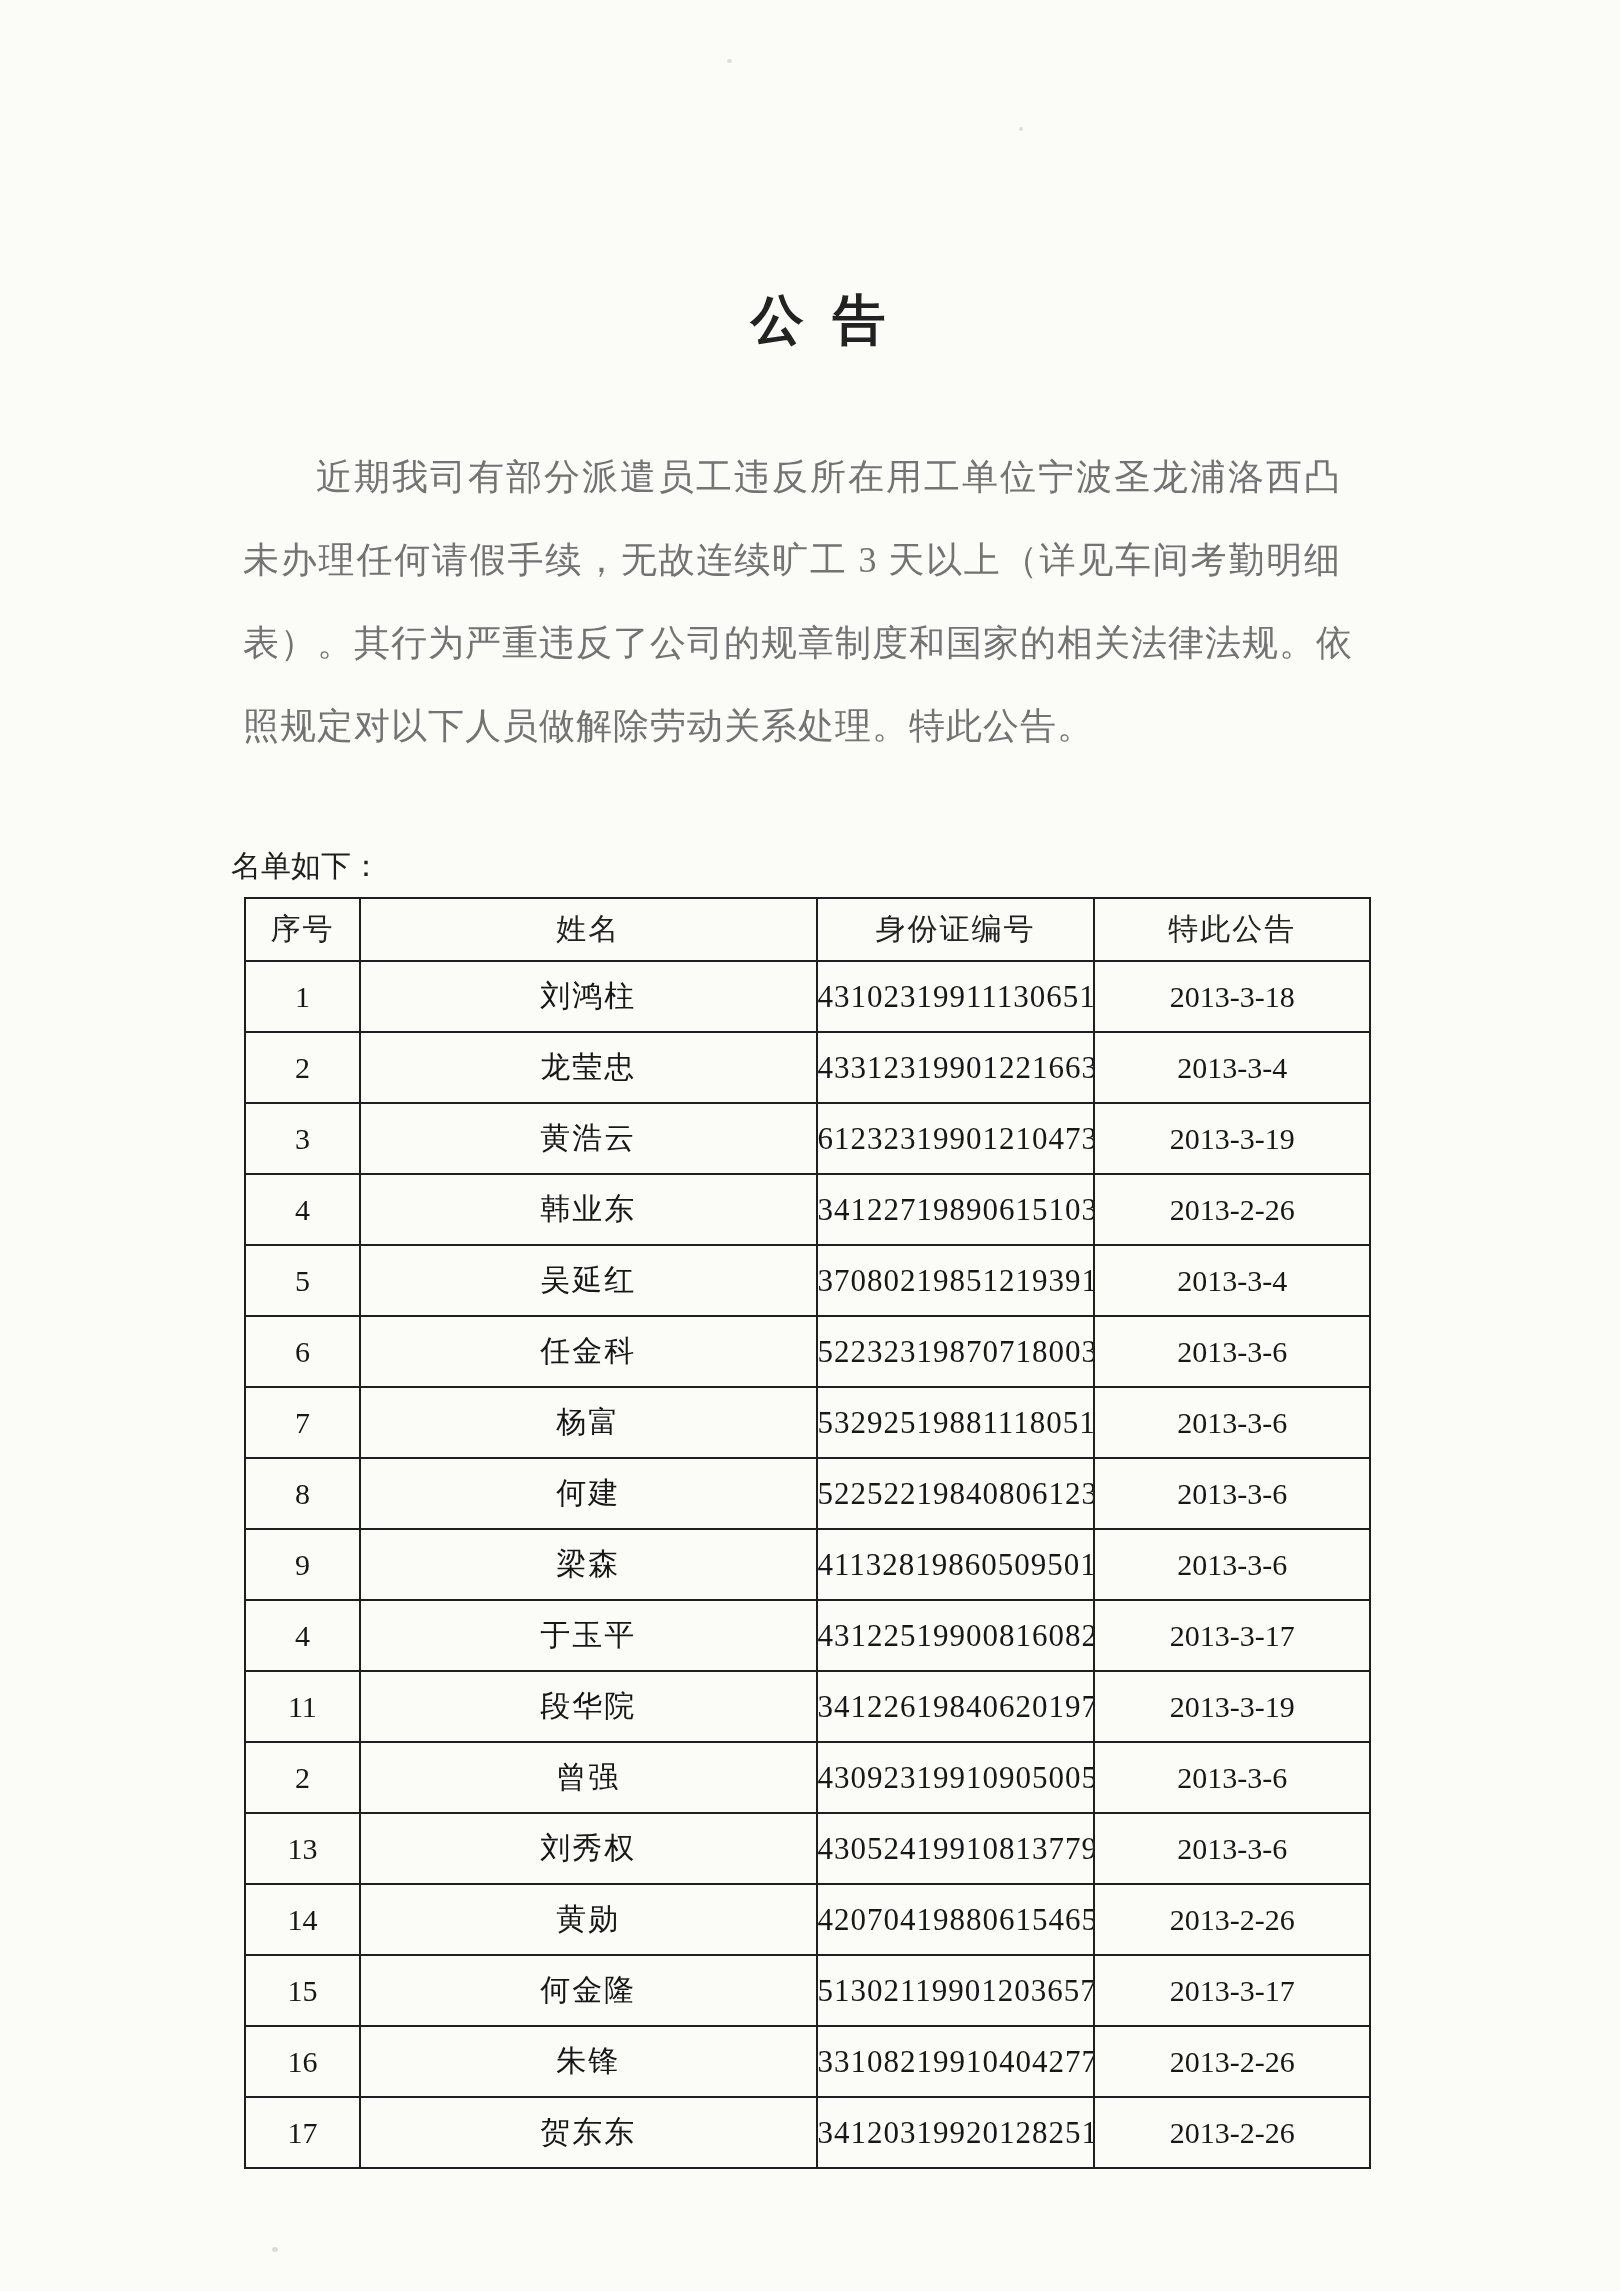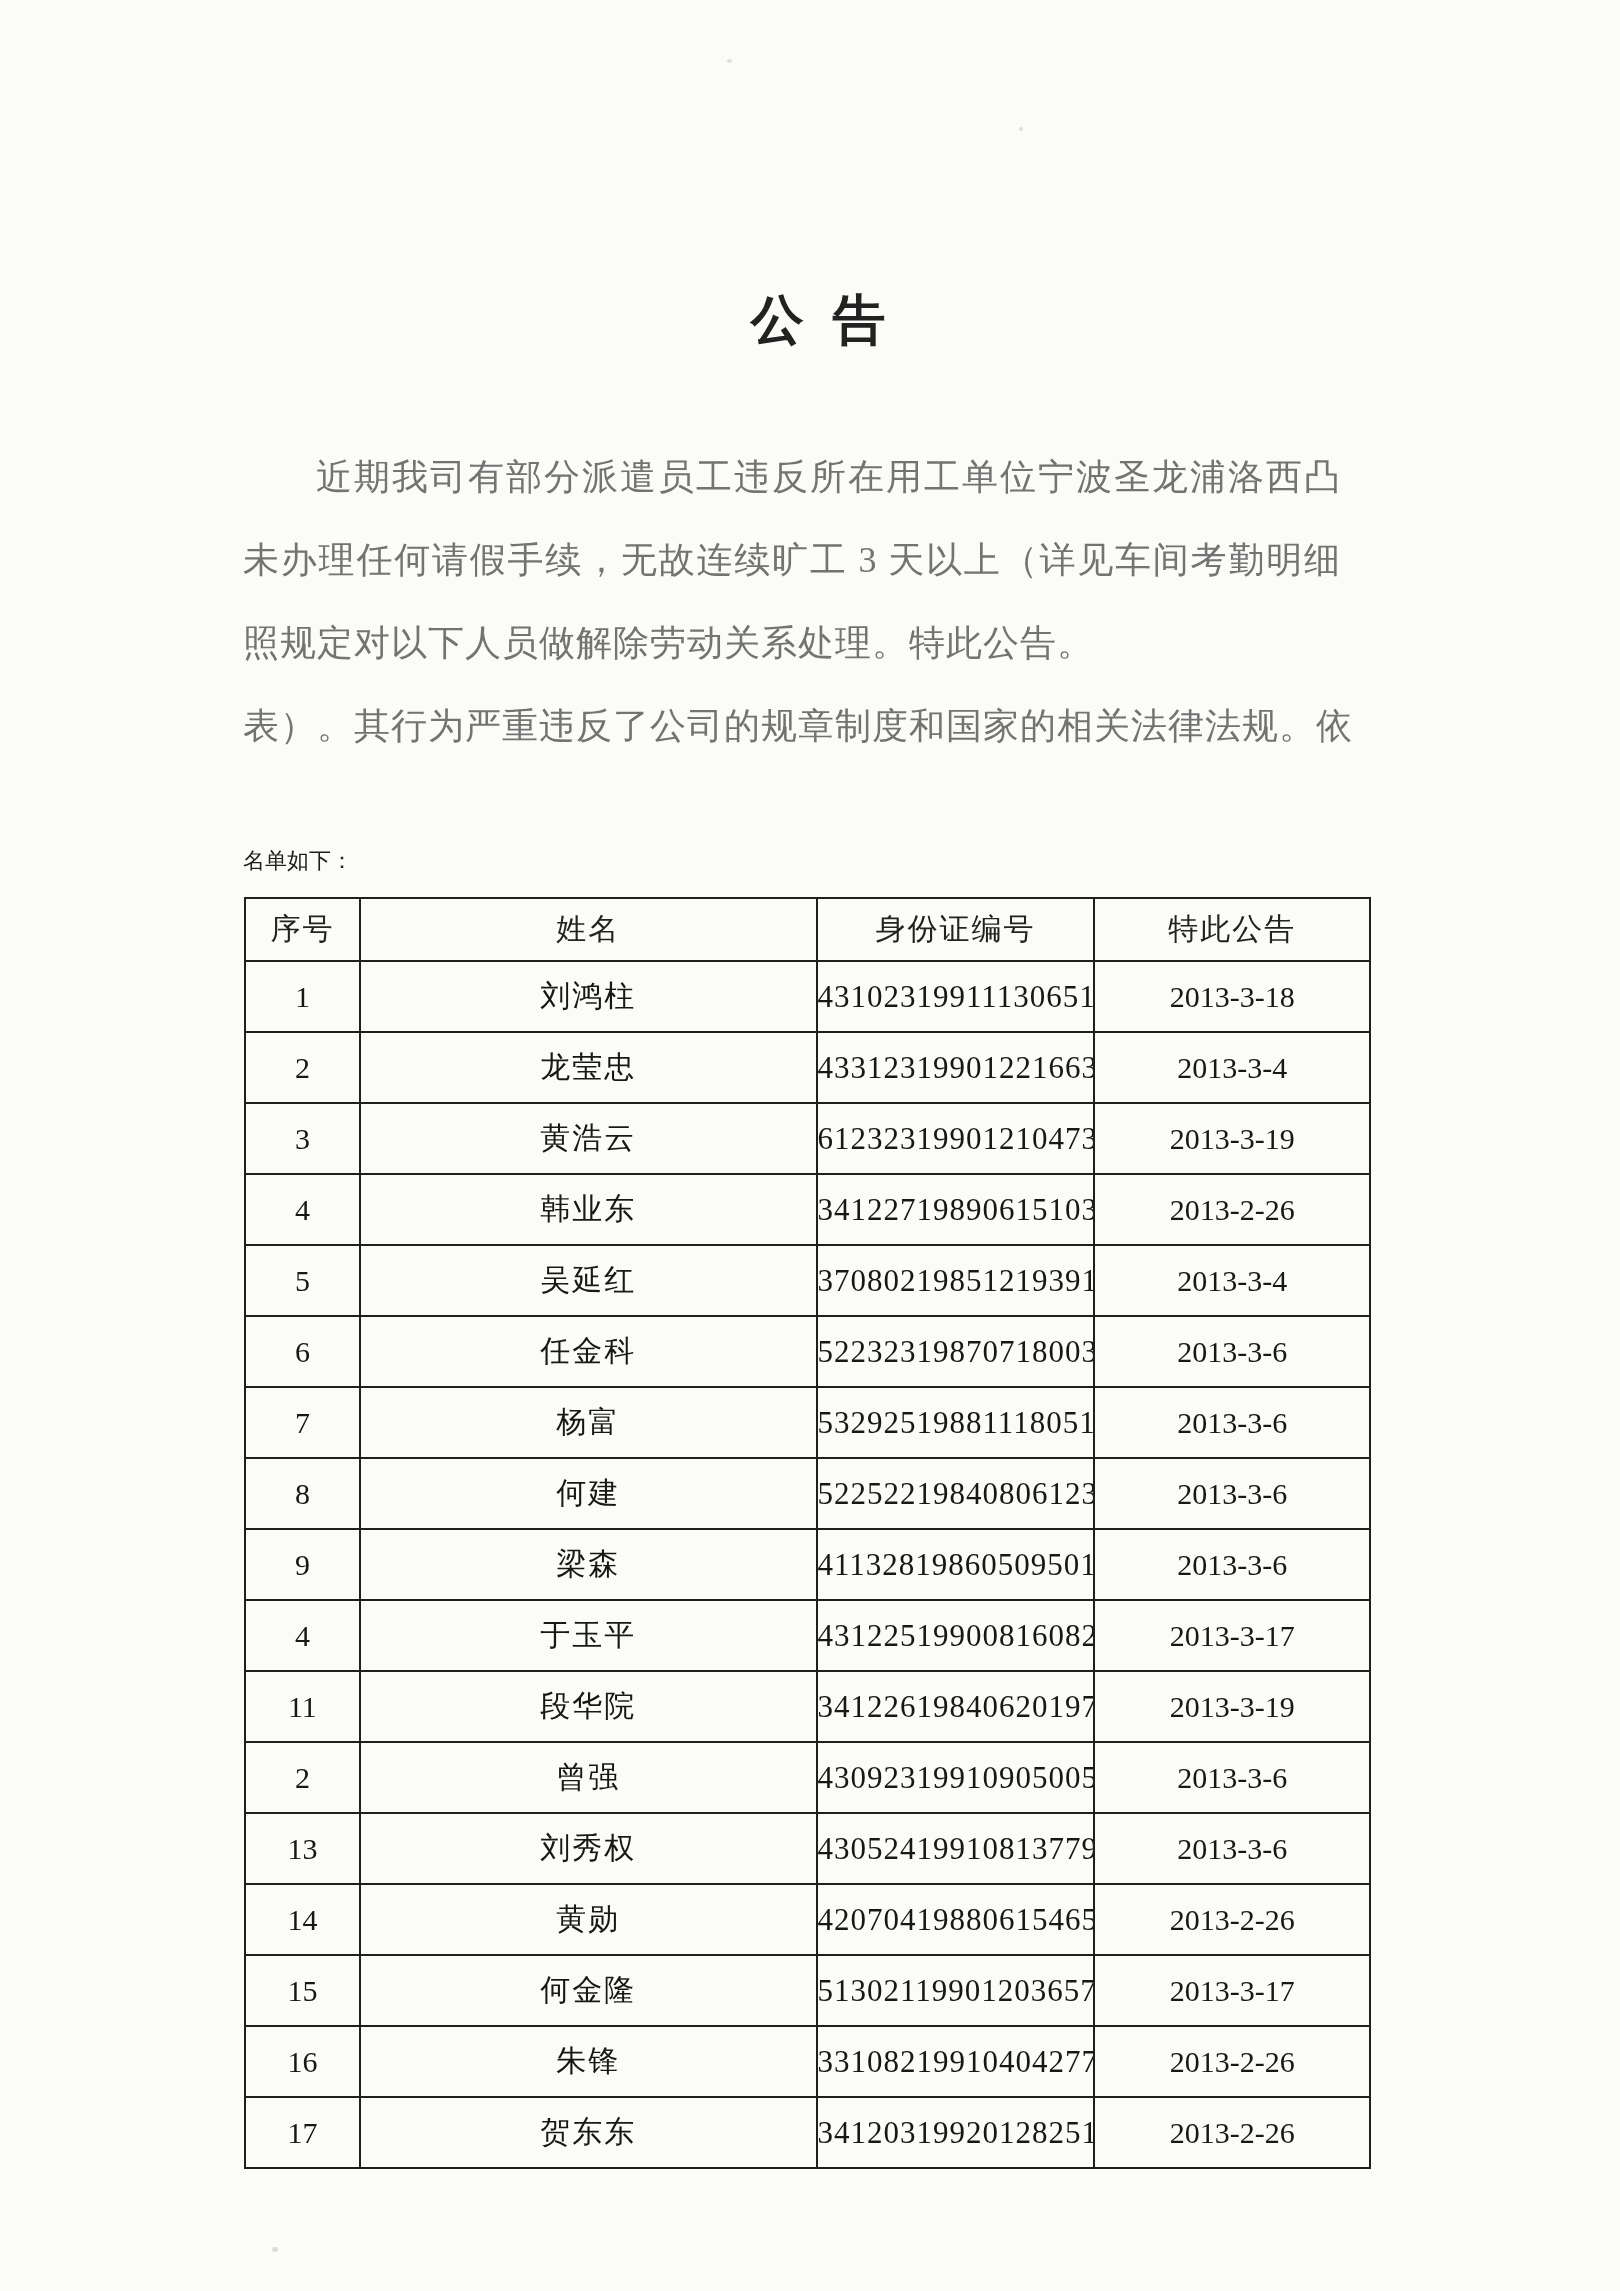--- a/index.html
+++ b/index.html
@@ -49,22 +49,22 @@
   }
   .body-line.first {
     text-indent: 73px;
   }
   .body-line.last {
     text-align-last: left;
   }
   .list-intro {
     position: absolute;
     top: 846px;
-    left: 243px;
-    font-size: 22px;
+    left: 231px;
+    font-size: 30px;
     color: #1e1e1e;
   }
   .table-wrap {
     position: absolute;
     top: 897px;
     left: 201px;
     width: 1127px;
     padding-left: 43px;
   }
   table.roster {
@@ -109,22 +109,22 @@
 </head>
 <body>
 
 <div class="page">
 
   <div class="doc-title">公 告</div>
 
   <div class="body-text">
     <div class="body-line first">近期我司有部分派遣员工违反所在用工单位宁波圣龙浦洛西凸</div>
     <div class="body-line">未办理任何请假手续，无故连续旷工 3 天以上（详见车间考勤明细</div>
+    <div class="body-line">表）。其行为严重违反了公司的规章制度和国家的相关法律法规。依</div>
     <div class="body-line last">照规定对以下人员做解除劳动关系处理。特此公告。</div>
-    <div class="body-line">表）。其行为严重违反了公司的规章制度和国家的相关法律法规。依</div>
   </div>
 
   <div class="list-intro">名单如下：</div>
 
   <div class="table-wrap">
     <table class="roster">
       <colgroup>
         <col style="width:10.2%">
         <col style="width:40.6%">
         <col style="width:24.7%">

